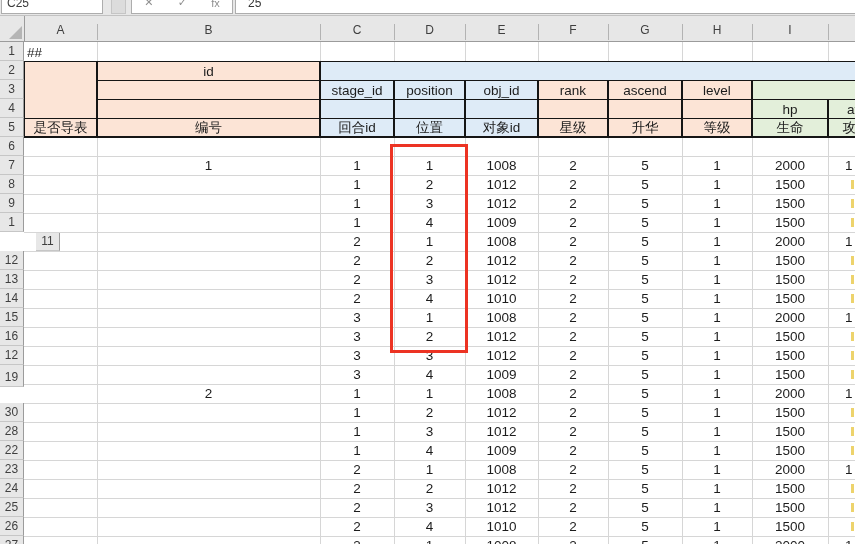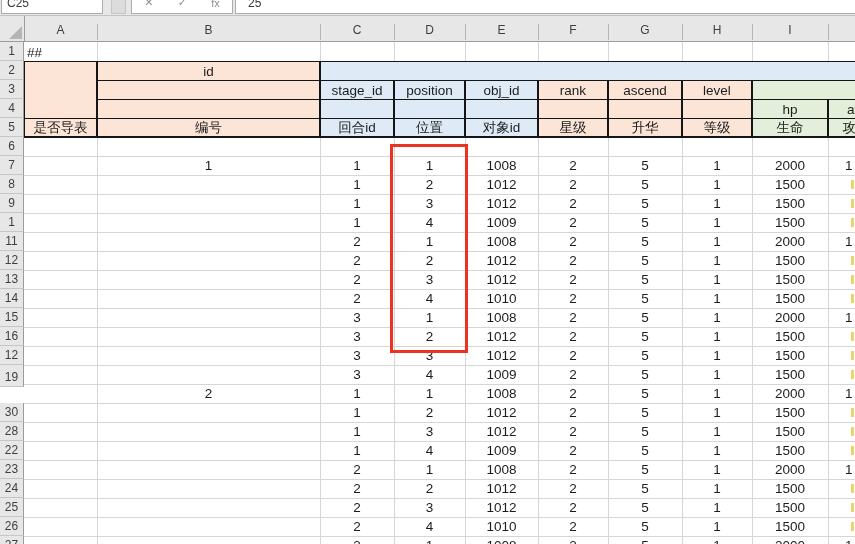--- a/index.html
+++ b/index.html
@@ -96,21 +96,21 @@
       <div class="rowhead" style="top: 42px; height: 19px;">1</div>
       <div class="rowhead" style="top: 61px; height: 19px;">2</div>
       <div class="rowhead" style="top: 80px; height: 19px;">3</div>
       <div class="rowhead" style="top: 99px; height: 19px;">4</div>
       <div class="rowhead" style="top: 118px; height: 19px;">5</div>
       <div class="rowhead" style="top: 137px; height: 19px;">6</div>
       <div class="rowhead" style="top: 156px; height: 19px;">7</div>
       <div class="rowhead" style="top: 175px; height: 19px;">8</div>
       <div class="rowhead" style="top: 194px; height: 19px;">9</div>
       <div class="rowhead" style="top: 213px; height: 19px;">1</div>
-      <div class="rowhead" style="top: 232px; height: 19px;">11</div>
+      <div class="rowhead" style="top: 232px; height: 19px; margin-left: 36px;">11</div>
       <div class="rowhead" style="top: 251px; height: 19px;">12</div>
       <div class="rowhead" style="top: 270px; height: 19px;">13</div>
       <div class="rowhead" style="top: 289px; height: 19px;">14</div>
       <div class="rowhead" style="top: 308px; height: 19px;">15</div>
       <div class="rowhead" style="top: 327px; height: 19px;">16</div>
       <div class="rowhead" style="top: 346px; height: 19px;">12</div>
       <div class="rowhead" style="top: 365px; height: 19px;">20</div>
       <div class="rowhead" style="top: 368px; height: 19px;">19</div>
       <div class="rowhead" style="top: 403px; height: 19px;">30</div>
       <div class="rowhead" style="top: 422px; height: 19px;">28</div>

